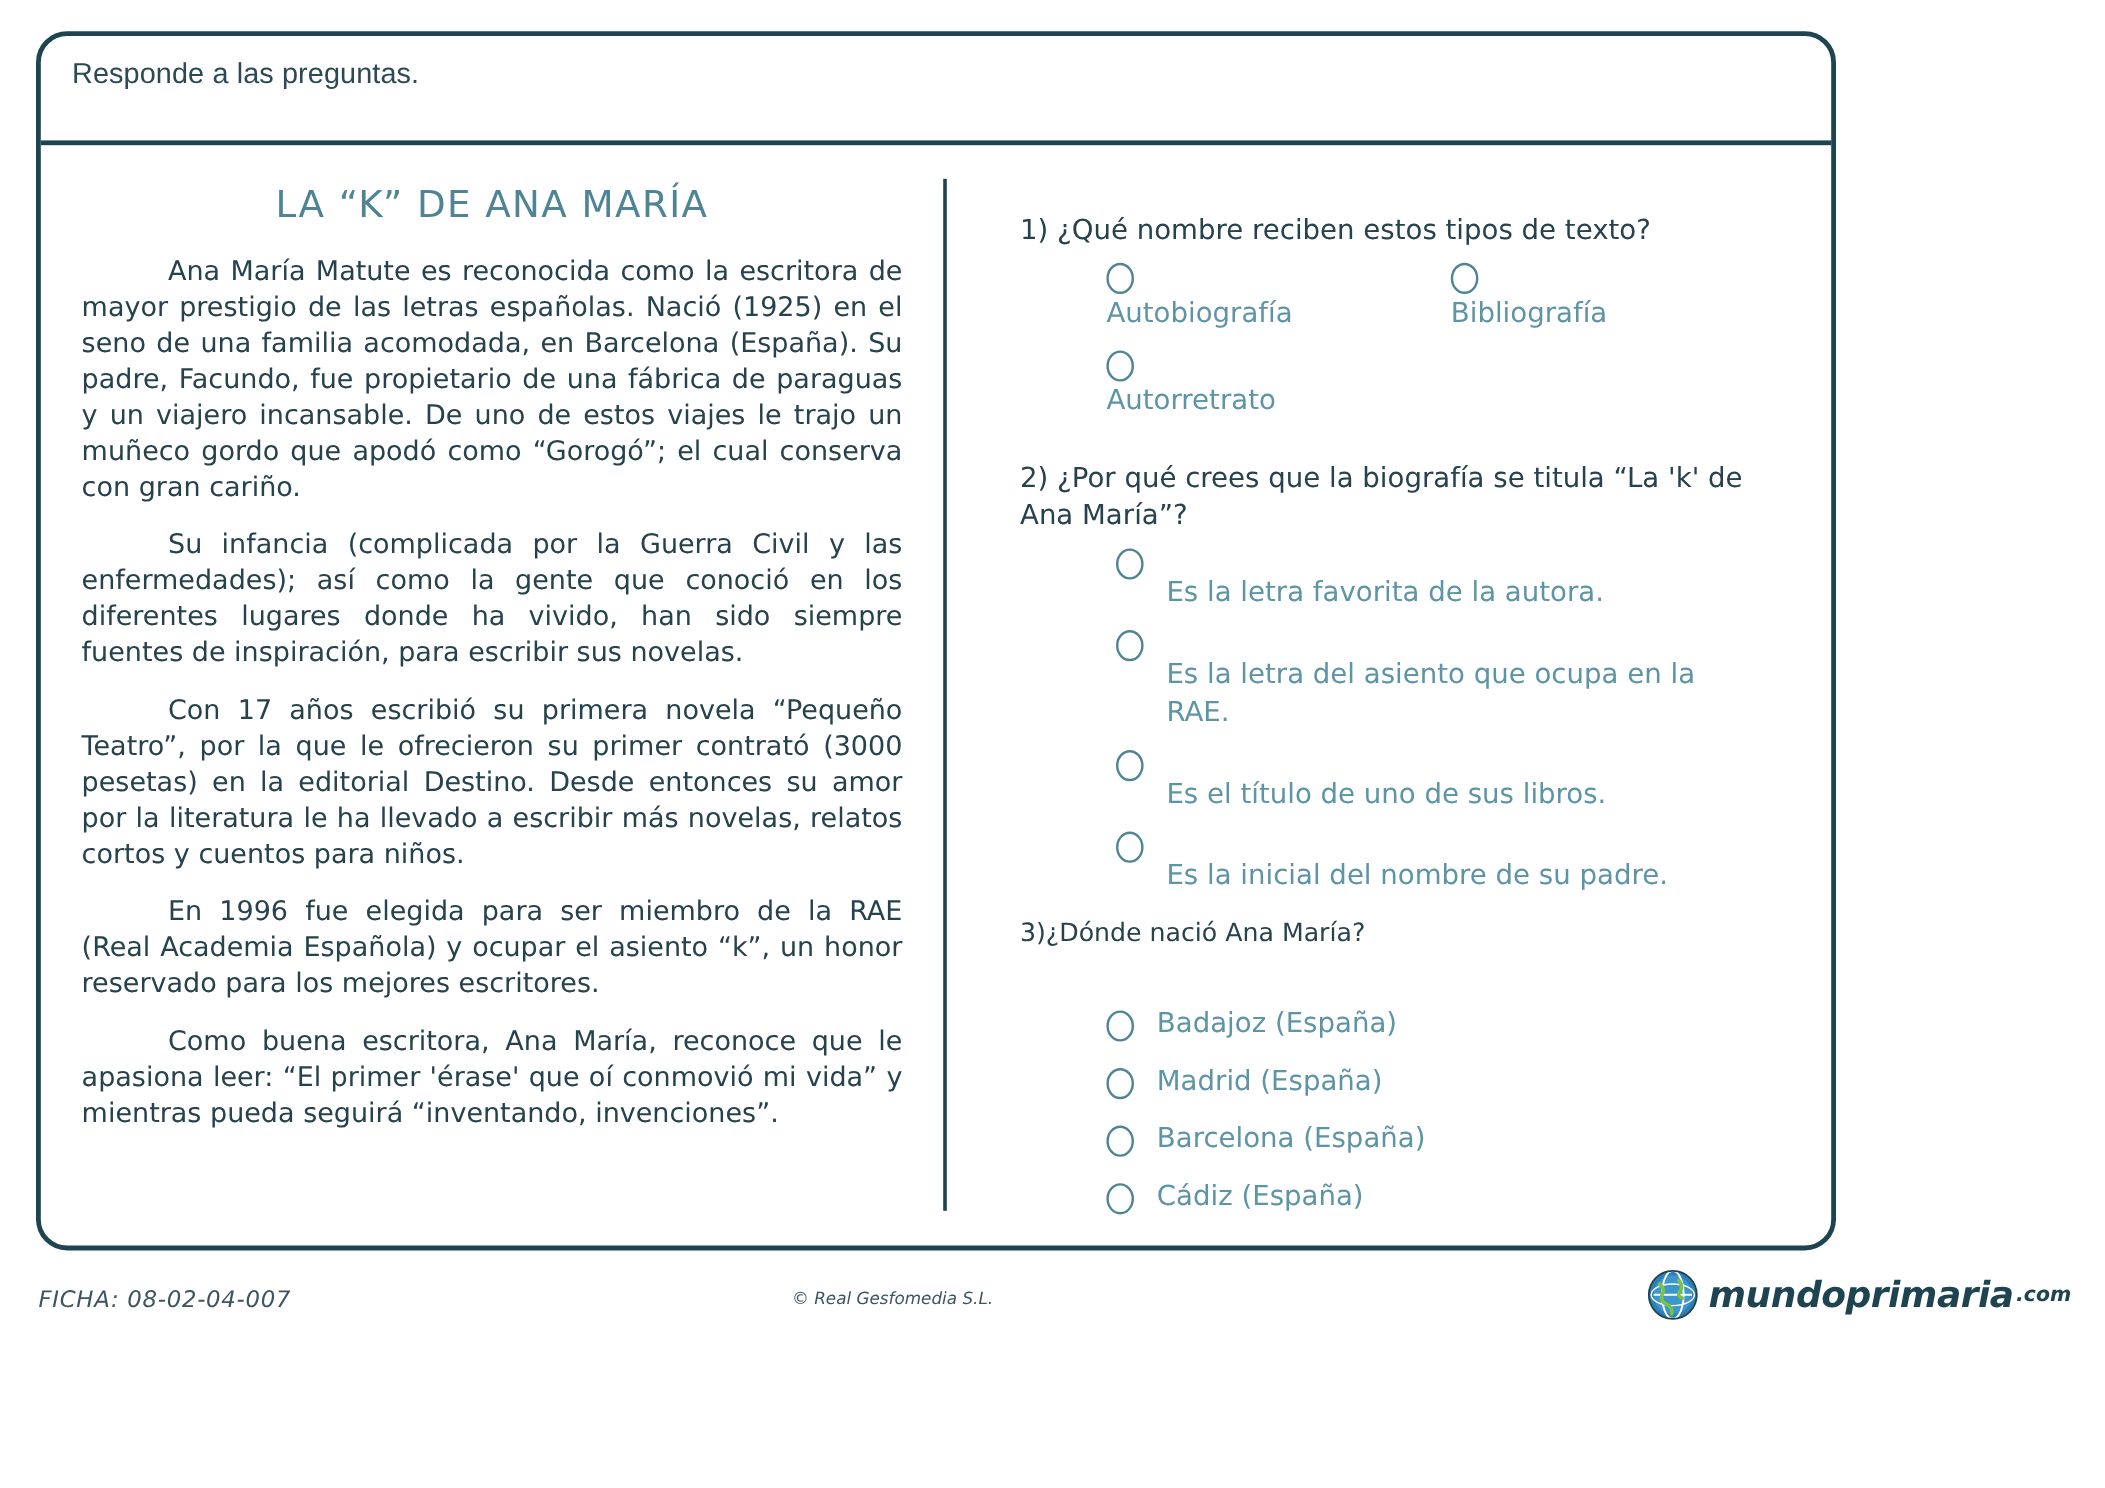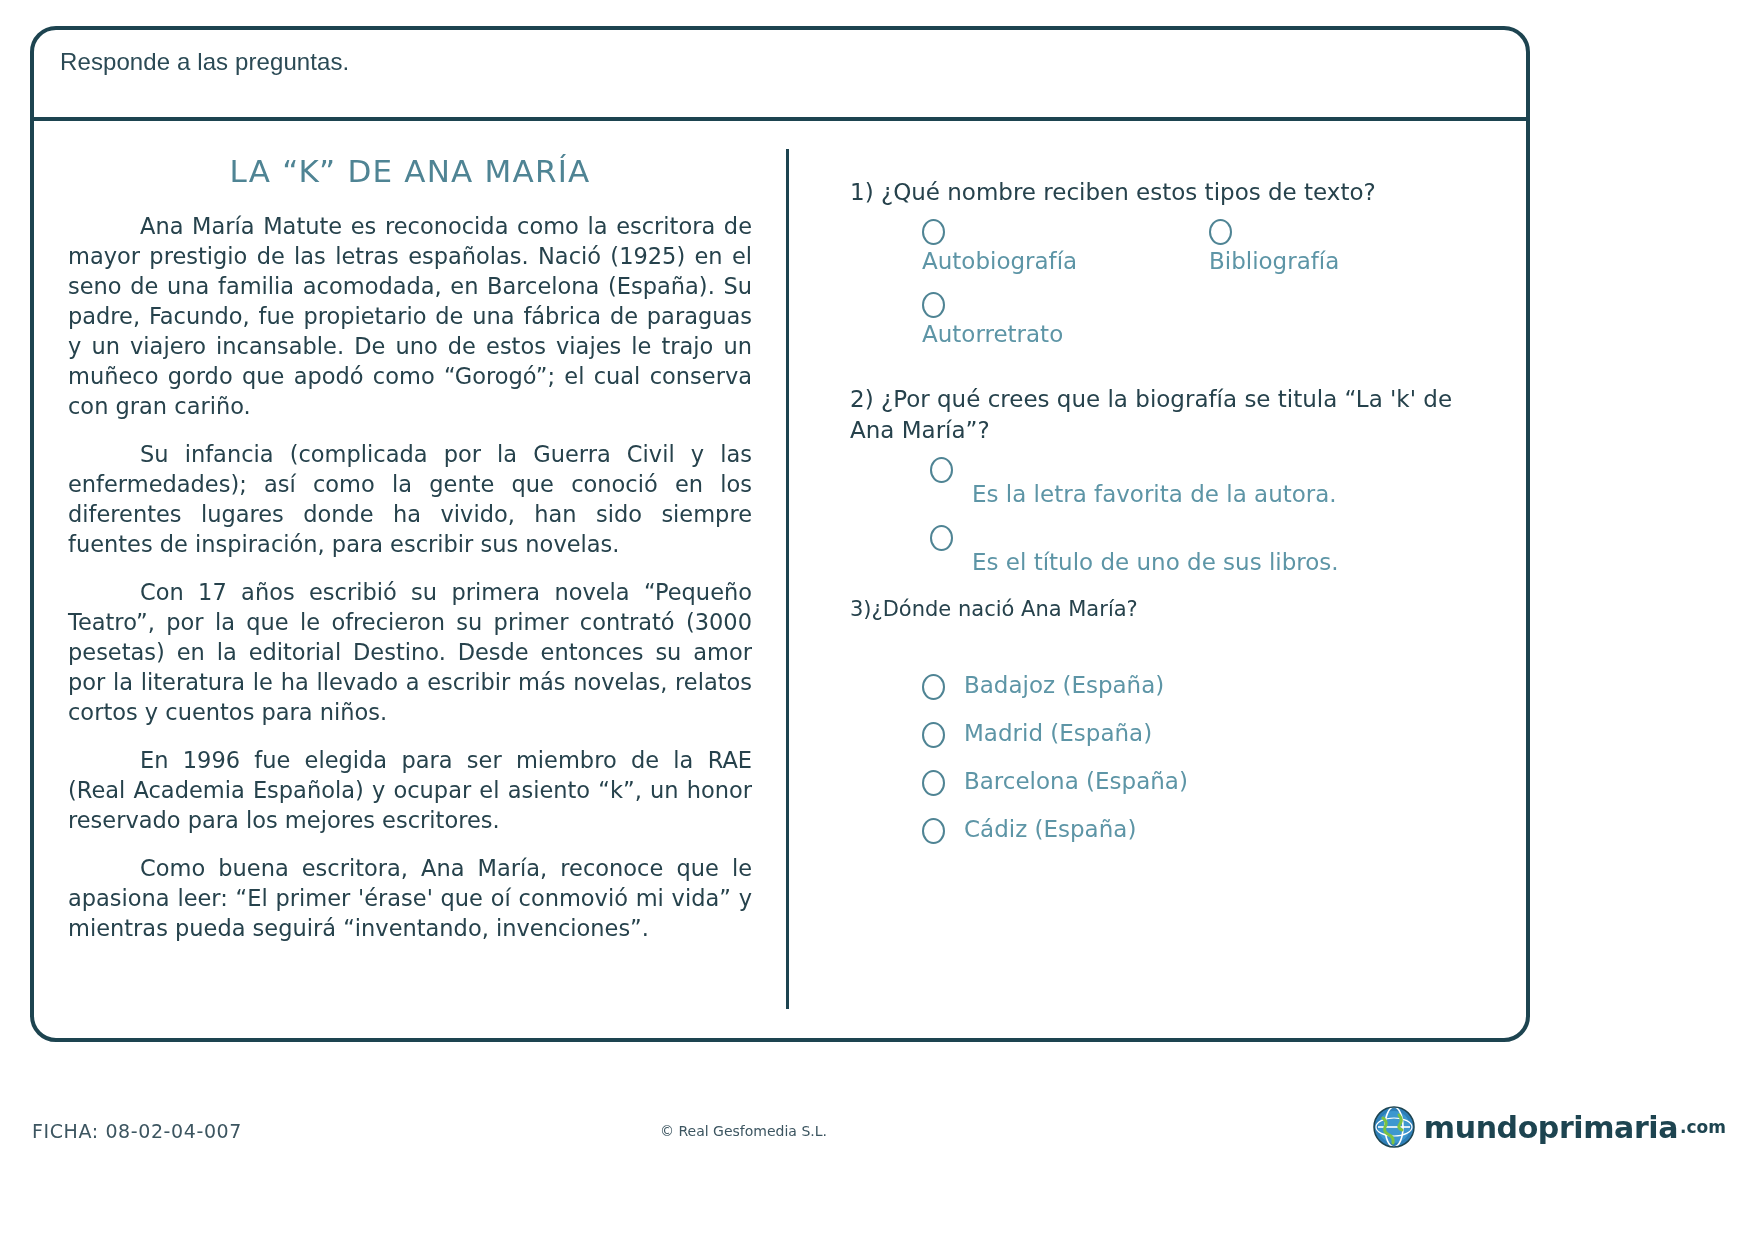--- a/index.html
+++ b/index.html
@@ -160,23 +160,24 @@
   .q1 .options { margin-left: 72px; }
   .q3 .options { margin-left: 72px; margin-top: 44px; }
 
   .q2-spacer { height: 14px; }
   .q3-spacer { height: 6px; }
 
   
   .footer {
     position: absolute;
     left: 0;
-    top: 1100px;
+    top: 1052px;
     width: 1754px;
     height: 80px;
+    font-style: italic;
   }
 
   .ficha {
     position: absolute;
     left: 32px;
     top: 20px;
     font-size: 19px;
     color: #3c5560;
     letter-spacing: 0.6px;
     font-family: "DejaVu Sans", sans-serif;
@@ -272,21 +273,29 @@
 
         <div class="question-block q2">
           <div class="question-text">2)  ¿Por qué crees que la biografía se titula “La 'k' de Ana María”?</div>
           <div class="options">
             <div class="option">
               <span class="radio"></span>
               <span class="option-label">Es la letra favorita de la autora.</span>
             </div>
             <div class="option">
               <span class="radio"></span>
+              <span class="option-label">Es la letra del asiento que ocupa en la RAE.</span>
+            </div>
+            <div class="option">
+              <span class="radio"></span>
               <span class="option-label">Es el título de uno de sus libros.</span>
+            </div>
+            <div class="option">
+              <span class="radio"></span>
+              <span class="option-label">Es la inicial del nombre de su padre.</span>
             </div>
           </div>
         </div>
 
         <div class="q3-spacer"></div>
 
         <div class="question-block q3">
           <div class="question-text small">3)¿Dónde nació Ana María?</div>
           <div class="options">
             <div class="option">

